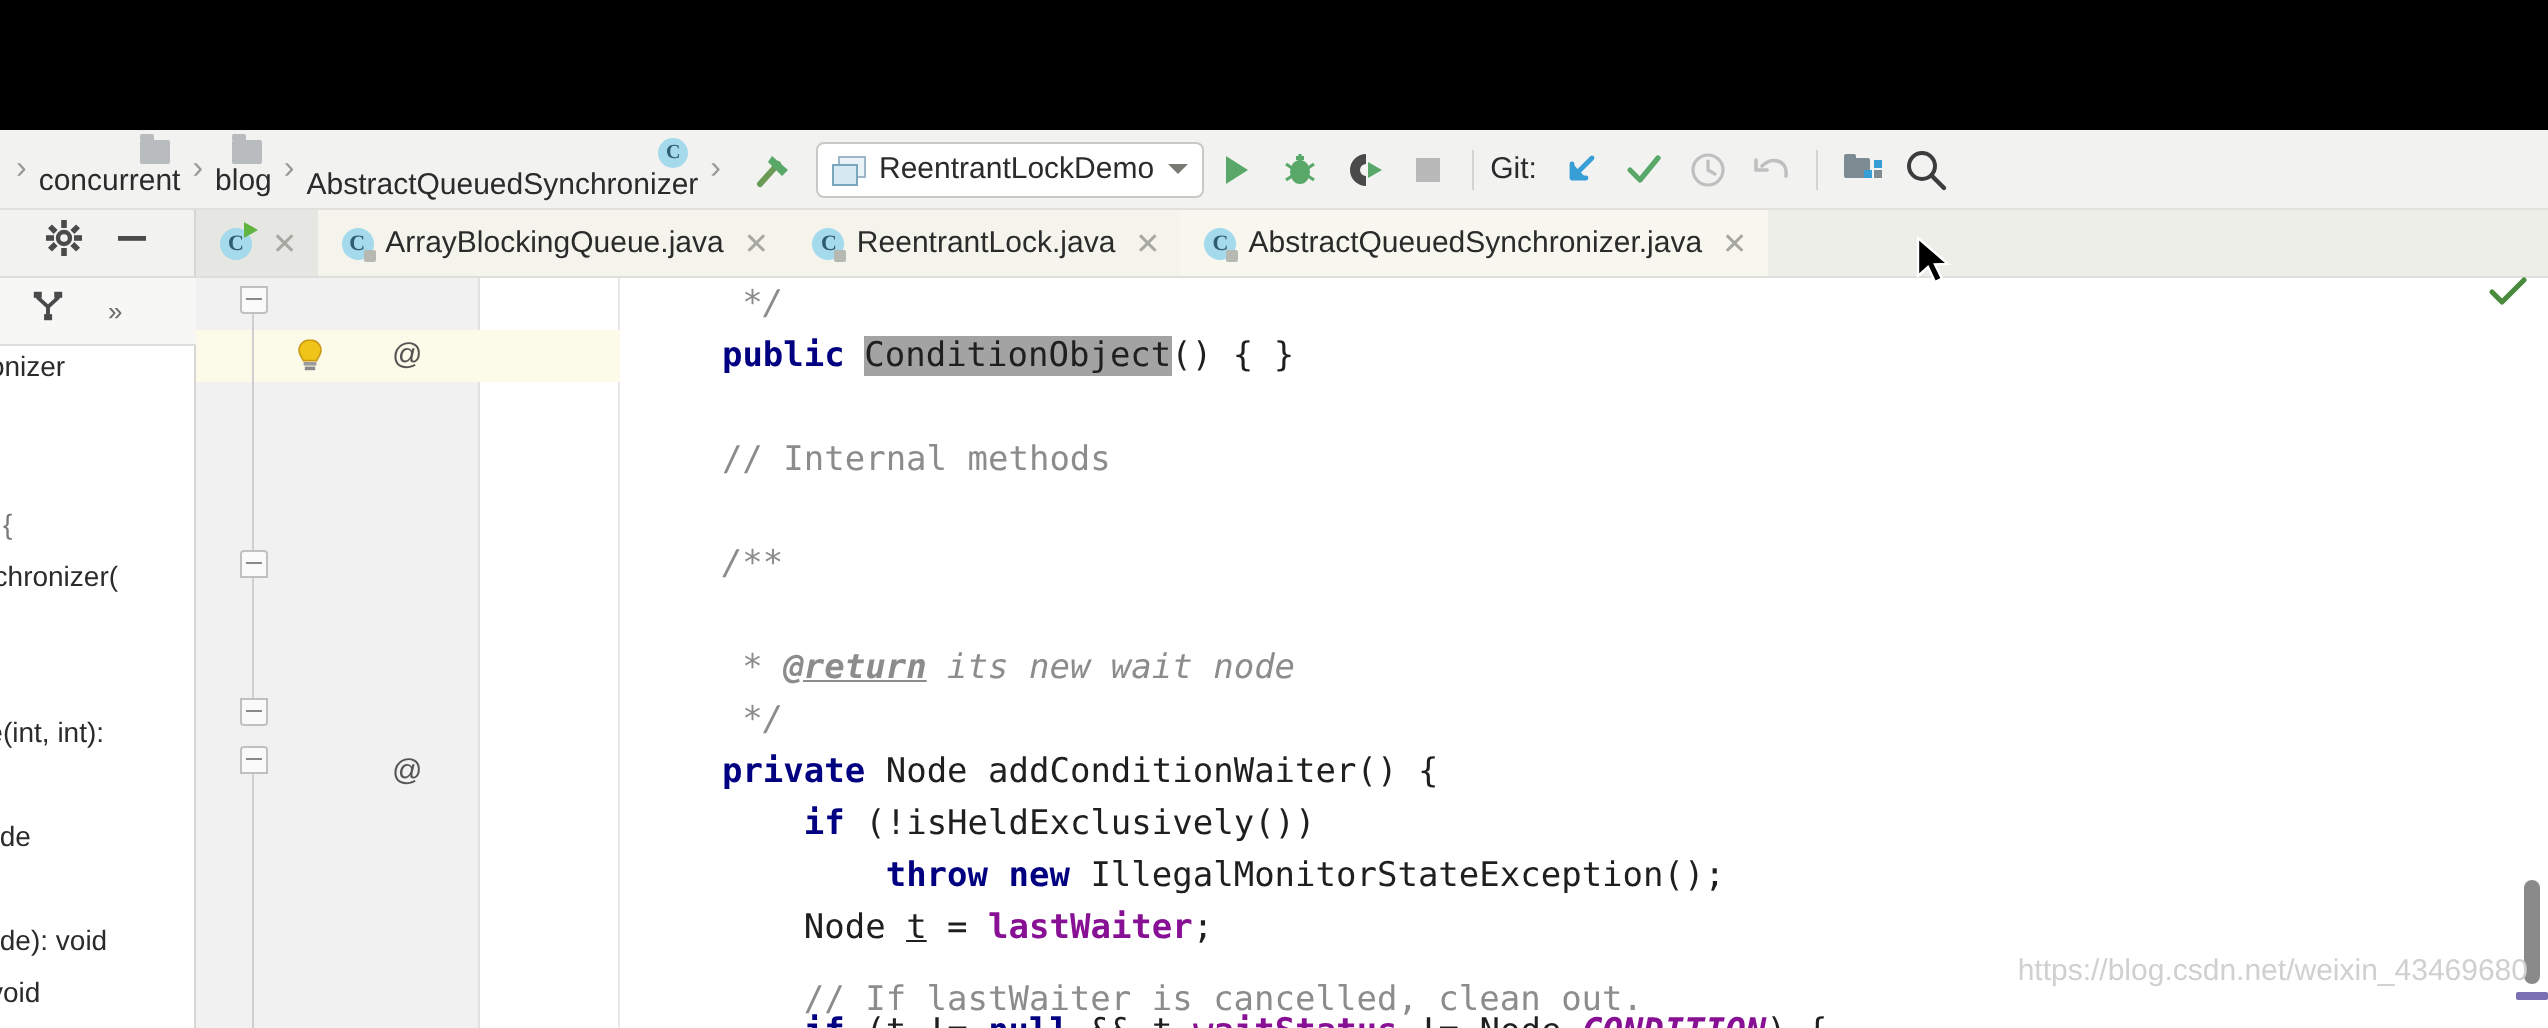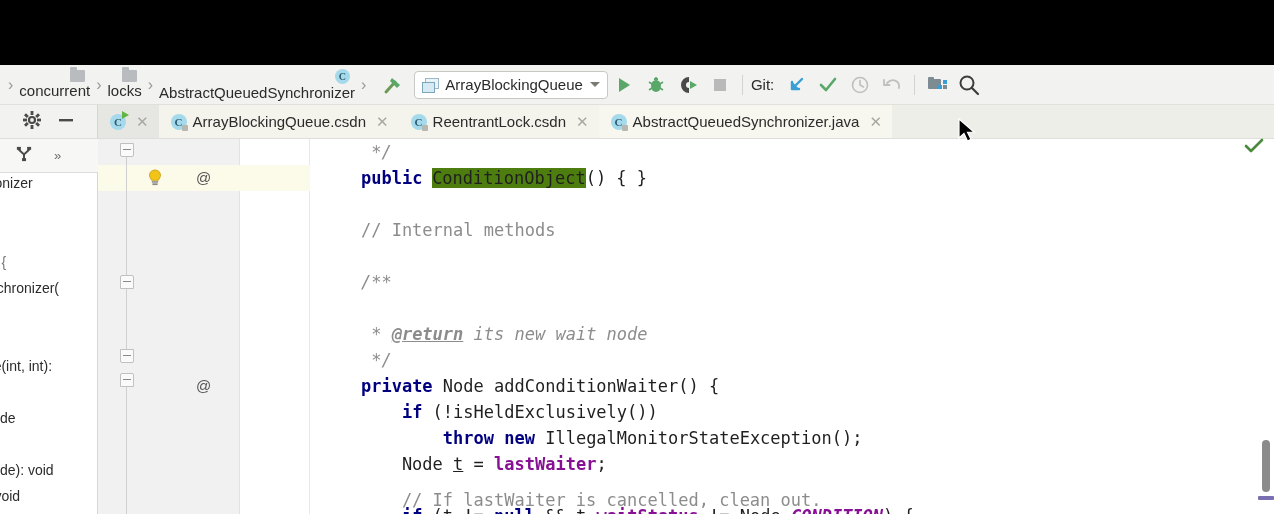--- a/index.html
+++ b/index.html
@@ -110,21 +110,21 @@
 
   .code { position:absolute; left:0; top:0; height:26px; line-height:26px; white-space:pre;
      font-family:"DejaVu Sans Mono", monospace; font-size:17px; color:#1f1f1f; padding-left:10px; letter-spacing:0px;}
 
   .kw   { color:#000080; font-weight:bold; }
   .cmt  { color:#8c8c8c; }
   .fld  { color:#871094; font-weight:bold; }
   .doc  { color:#8c8c8c; font-style:italic; }
   .docTag{ color:#8c8c8c; font-style:italic; font-weight:bold; text-decoration:underline; }
   .ul   { text-decoration:underline; }
-  .hl   { background:#4d7c0f; }
+  .hl   { background:#a3a3a3; }
   .caret{ display:inline-block; width:0; border-left:1.5px solid #1f1f1f; height:19px;
           vertical-align:-4px; margin-right:-1.5px;}
 
   
   .foldg { position:absolute; left:22px; width:14px; height:14px; }
   .foldg .box { position:absolute; inset:0; border:1px solid #c0c0c0; background:#fafafa; }
   .foldg .dash { position:absolute; left:3px; top:6px; width:8px; height:1px; background:#8a8a8a; }
   .foldg.start .box { border-radius:2px 2px 0 0; }
   .foldg.end   .box { border-radius:0 0 2px 2px; }
   .foldline { position:absolute; left:28px; width:1px; background:#cfcfcf; }
@@ -152,40 +152,40 @@
 
     <div class="crumbs">
       <span class="crumb-sep">›</span>
       <span class="crumb">
         <span class="folder-ico"></span>
         <span>concurrent</span>
       </span>
       <span class="crumb-sep">›</span>
       <span class="crumb">
         <span class="folder-ico"></span>
-        <span>locks</span>
+        <span>blog</span>
       </span>
       <span class="crumb-sep">›</span>
       <span class="crumb">
         <span class="class-ico">C</span>
         <span>AbstractQueuedSynchronizer</span>
       </span>
       <span class="crumb-sep">›</span>
     </div>
 
     <span class="hammer">
       <svg width="24" height="24" viewBox="0 0 24 24">
         <path d="M5 19 L14 9" stroke="#6a9a55" stroke-width="3" fill="none" stroke-linecap="round"></path>
         <path d="M11 5 L19 12 L16 15 L9 8 Z" fill="#59a869"></path>
       </svg>
     </span>
 
     <div class="runconfig">
       <span class="rc-ico"></span>
-      <span class="label">ArrayBlockingQueue</span>
+      <span class="label">ReentrantLockDemo</span>
       <span class="caret-dn"></span>
     </div>
 
     <span class="tbtn">
       <svg width="20" height="20" viewBox="0 0 20 20">
           <path d="M5 3 L16 10 L5 17 Z" fill="#59a869"></path>
         </svg>
     </span>
     <span class="tbtn">
       <svg width="20" height="20" viewBox="0 0 20 20">
@@ -313,26 +313,26 @@
     <span class="lp-chev">»</span>
   </div>
 
   <div class="tabstrip">
     <div class="tab modified">
       <span class="tab-ico green">C</span>
       <span class="tab-x">✕</span>
     </div>
     <div class="tab plain">
       <span class="tab-ico lock">C</span>
-      <span>ArrayBlockingQueue.csdn</span>
+      <span>ArrayBlockingQueue.java</span>
       <span class="tab-x">✕</span>
     </div>
     <div class="tab plain">
       <span class="tab-ico lock">C</span>
-      <span>ReentrantLock.csdn</span>
+      <span>ReentrantLock.java</span>
       <span class="tab-x">✕</span>
     </div>
     <div class="tab active">
       <span class="tab-ico lock">C</span>
       <span>AbstractQueuedSynchronizer.java</span>
       <span class="tab-x">✕</span>
     </div>
   </div>
 
   <div class="editor">
@@ -410,20 +410,21 @@
       <div class="code" style="top:312px;"><span>        Node </span><span class="ul">t</span><span> = </span><span class="fld">lastWaiter</span><span>;</span></div>
       <div class="code" style="top:348px;"><span class="cmt">        // If lastWaiter is cancelled, clean out.</span></div>
       <div class="code" style="top:364px;"><span>        </span><span class="kw">if</span><span> (</span><span class="ul">t</span><span> != </span><span class="kw">null</span><span> &amp;&amp; </span><span class="ul">t</span><span>.</span><span class="fld">waitStatus</span><span> != Node.</span><span class="fld" style="font-style:italic;">CONDITION</span><span>) {</span></div>
     </div>
 
     <div class="markerbar">
       <div class="sbthumb"></div>
       <div class="sbmark"></div>
     </div>
 
+    <div class="watermark">https://blog.csdn.net/weixin_43469680</div>
   </div>
 
   <div style="position:absolute; right:10px; top:138px;">
     <svg width="20" height="16" viewBox="0 0 20 16">
       <path d="M2 8 L7 13 L18 2" stroke="#4a8a3c" stroke-width="2.6" fill="none" stroke-linecap="round" stroke-linejoin="round"></path>
     </svg>
   </div>
 
   <div class="cursor-ptr">
     <svg width="20" height="28" viewBox="0 0 20 28">

